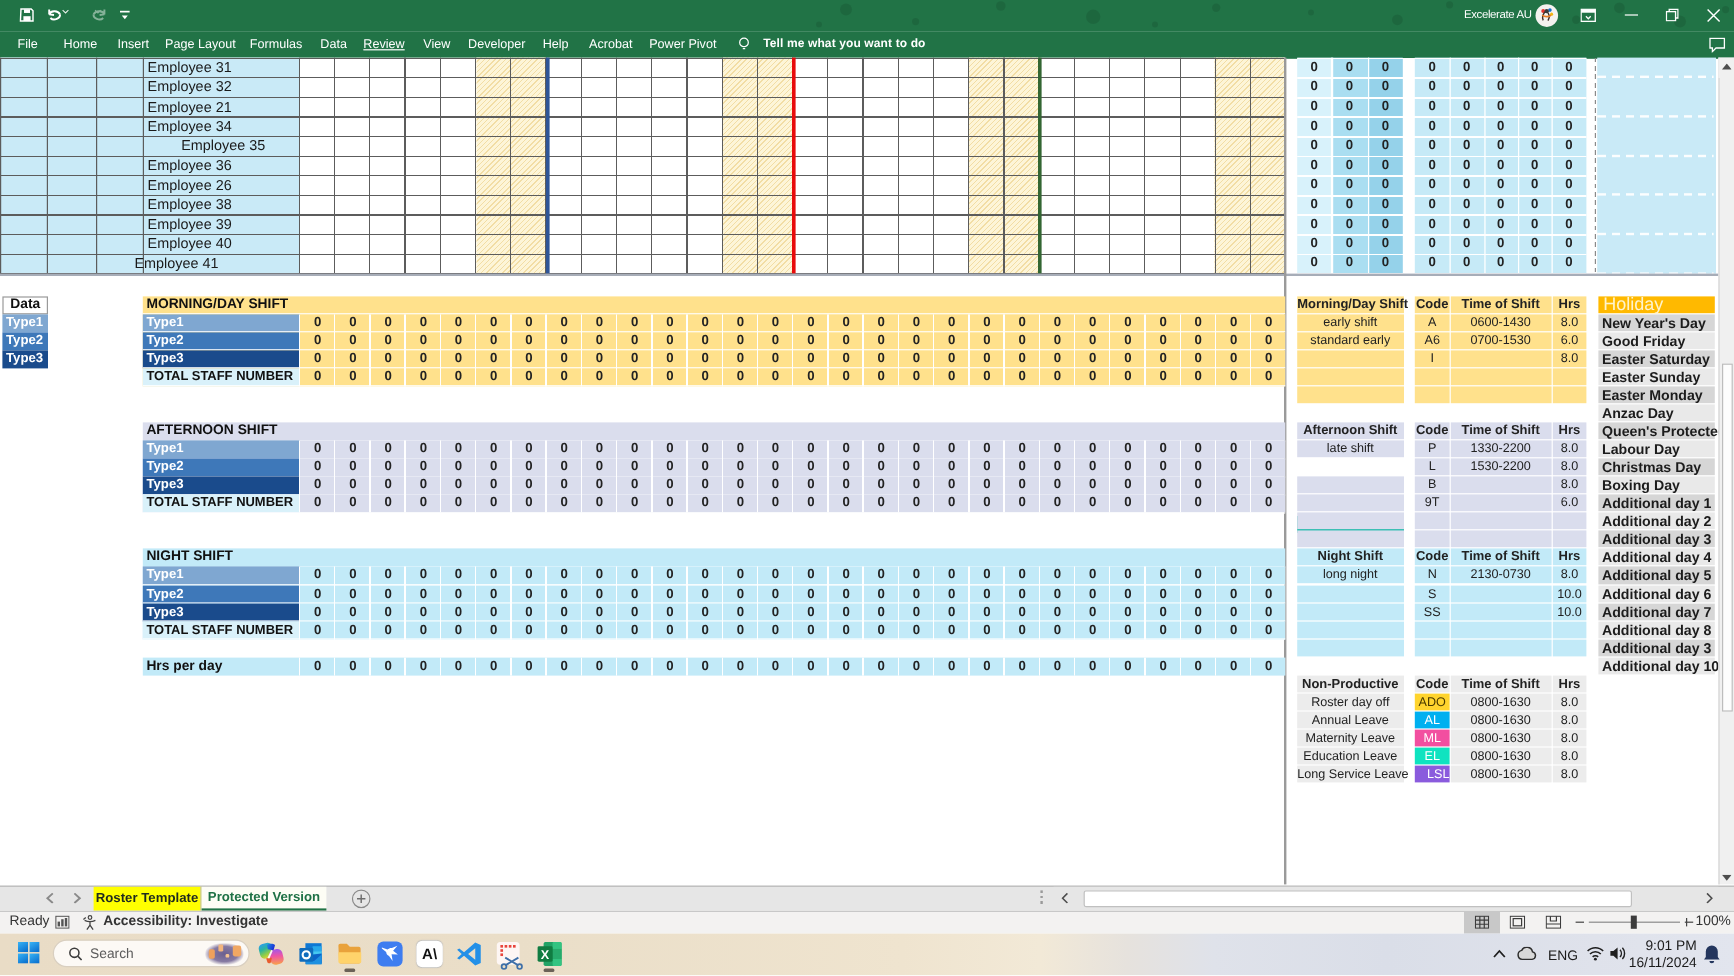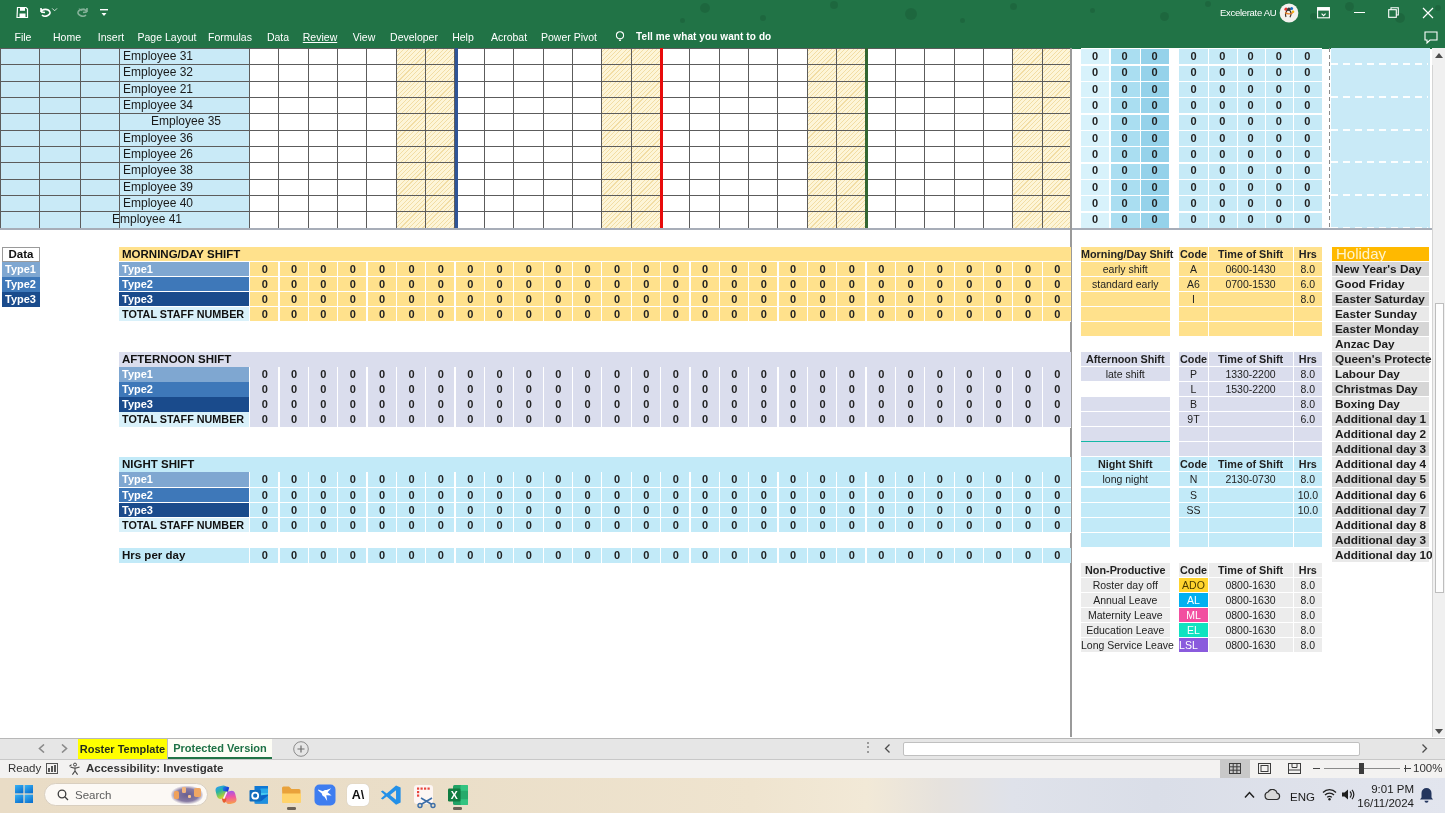--- a/index.html
+++ b/index.html
@@ -724,21 +724,21 @@
 <div class="ab" style="left:1081.0px;top:577.8px;width:88.5px;height:14.0px;background:#ececec;font-size:10.5px;font-weight:normal;color:#222;text-align:center;line-height:14.5px;white-space:nowrap;">Roster day off</div>
 <div class="ab" style="left:1081.0px;top:592.9px;width:88.5px;height:14.0px;background:#ececec;font-size:10.5px;font-weight:normal;color:#222;text-align:center;line-height:14.5px;white-space:nowrap;">Annual Leave</div>
 <div class="ab" style="left:1081.0px;top:607.9px;width:88.5px;height:14.0px;background:#ececec;font-size:10.5px;font-weight:normal;color:#222;text-align:center;line-height:14.5px;white-space:nowrap;">Maternity Leave</div>
 <div class="ab" style="left:1081.0px;top:623.0px;width:88.5px;height:14.0px;background:#ececec;font-size:10.5px;font-weight:normal;color:#222;text-align:center;line-height:14.5px;white-space:nowrap;">Education Leave</div>
 <div class="ab" style="left:1081.0px;top:638.1px;width:88.5px;height:14.0px;background:#ececec;font-size:10.5px;font-weight:normal;color:#222;text-align:center;line-height:14.5px;white-space:nowrap;">Long Service Leave</div>
 <div class="ab" style="left:1179.1px;top:562.8px;width:28.8px;height:14.0px;background:#ececec;font-size:10.8px;font-weight:bold;color:#222;text-align:center;line-height:14.5px;white-space:nowrap;">Code</div>
 <div class="ab" style="left:1179.1px;top:577.8px;width:28.8px;height:14.0px;background:#ffd42e;font-size:10.5px;font-weight:normal;color:#4a3b00;text-align:center;line-height:14.5px;white-space:nowrap;">ADO</div>
 <div class="ab" style="left:1179.1px;top:592.9px;width:28.8px;height:14.0px;background:#00b0f0;font-size:10.5px;font-weight:normal;color:#fff;text-align:center;line-height:14.5px;white-space:nowrap;">AL</div>
 <div class="ab" style="left:1179.1px;top:607.9px;width:28.8px;height:14.0px;background:#f24fa0;font-size:10.5px;font-weight:normal;color:#fff;text-align:center;line-height:14.5px;white-space:nowrap;">ML</div>
 <div class="ab" style="left:1179.1px;top:623.0px;width:28.8px;height:14.0px;background:#0fe3c0;font-size:10.5px;font-weight:normal;color:#fff;text-align:center;line-height:14.5px;white-space:nowrap;">EL</div>
-<div class="ab" style="left:1179.1px;top:638.1px;width:28.8px;height:14.0px;background:#8a5bdd;font-size:10.5px;font-weight:normal;color:#fff;text-align:left;line-height:14.5px;white-space:nowrap;">LSL</div>
+<div class="ab" style="left:1179.1px;top:638.1px;width:28.8px;height:14.0px;background:#8a5bdd;font-size:10.5px;font-weight:normal;color:#fff;text-align:right;line-height:14.5px;white-space:nowrap;">LSL</div>
 <div class="ab" style="left:1208.5px;top:562.8px;width:84.0px;height:14.0px;background:#ececec;font-size:10.8px;font-weight:bold;color:#222;text-align:center;line-height:14.5px;white-space:nowrap;">Time of Shift</div>
 <div class="ab" style="left:1208.5px;top:577.8px;width:84.0px;height:14.0px;background:#ececec;font-size:10.5px;font-weight:normal;color:#222;text-align:center;line-height:14.5px;white-space:nowrap;">0800-1630</div>
 <div class="ab" style="left:1208.5px;top:592.9px;width:84.0px;height:14.0px;background:#ececec;font-size:10.5px;font-weight:normal;color:#222;text-align:center;line-height:14.5px;white-space:nowrap;">0800-1630</div>
 <div class="ab" style="left:1208.5px;top:607.9px;width:84.0px;height:14.0px;background:#ececec;font-size:10.5px;font-weight:normal;color:#222;text-align:center;line-height:14.5px;white-space:nowrap;">0800-1630</div>
 <div class="ab" style="left:1208.5px;top:623.0px;width:84.0px;height:14.0px;background:#ececec;font-size:10.5px;font-weight:normal;color:#222;text-align:center;line-height:14.5px;white-space:nowrap;">0800-1630</div>
 <div class="ab" style="left:1208.5px;top:638.1px;width:84.0px;height:14.0px;background:#ececec;font-size:10.5px;font-weight:normal;color:#222;text-align:center;line-height:14.5px;white-space:nowrap;">0800-1630</div>
 <div class="ab" style="left:1293.6px;top:562.8px;width:28.5px;height:14.0px;background:#ececec;font-size:10.8px;font-weight:bold;color:#222;text-align:center;line-height:14.5px;white-space:nowrap;">Hrs</div>
 <div class="ab" style="left:1293.6px;top:577.8px;width:28.5px;height:14.0px;background:#ececec;font-size:10.5px;font-weight:normal;color:#222;text-align:center;line-height:14.5px;white-space:nowrap;">8.0</div>
 <div class="ab" style="left:1293.6px;top:592.9px;width:28.5px;height:14.0px;background:#ececec;font-size:10.5px;font-weight:normal;color:#222;text-align:center;line-height:14.5px;white-space:nowrap;">8.0</div>
 <div class="ab" style="left:1293.6px;top:607.9px;width:28.5px;height:14.0px;background:#ececec;font-size:10.5px;font-weight:normal;color:#222;text-align:center;line-height:14.5px;white-space:nowrap;">8.0</div>

